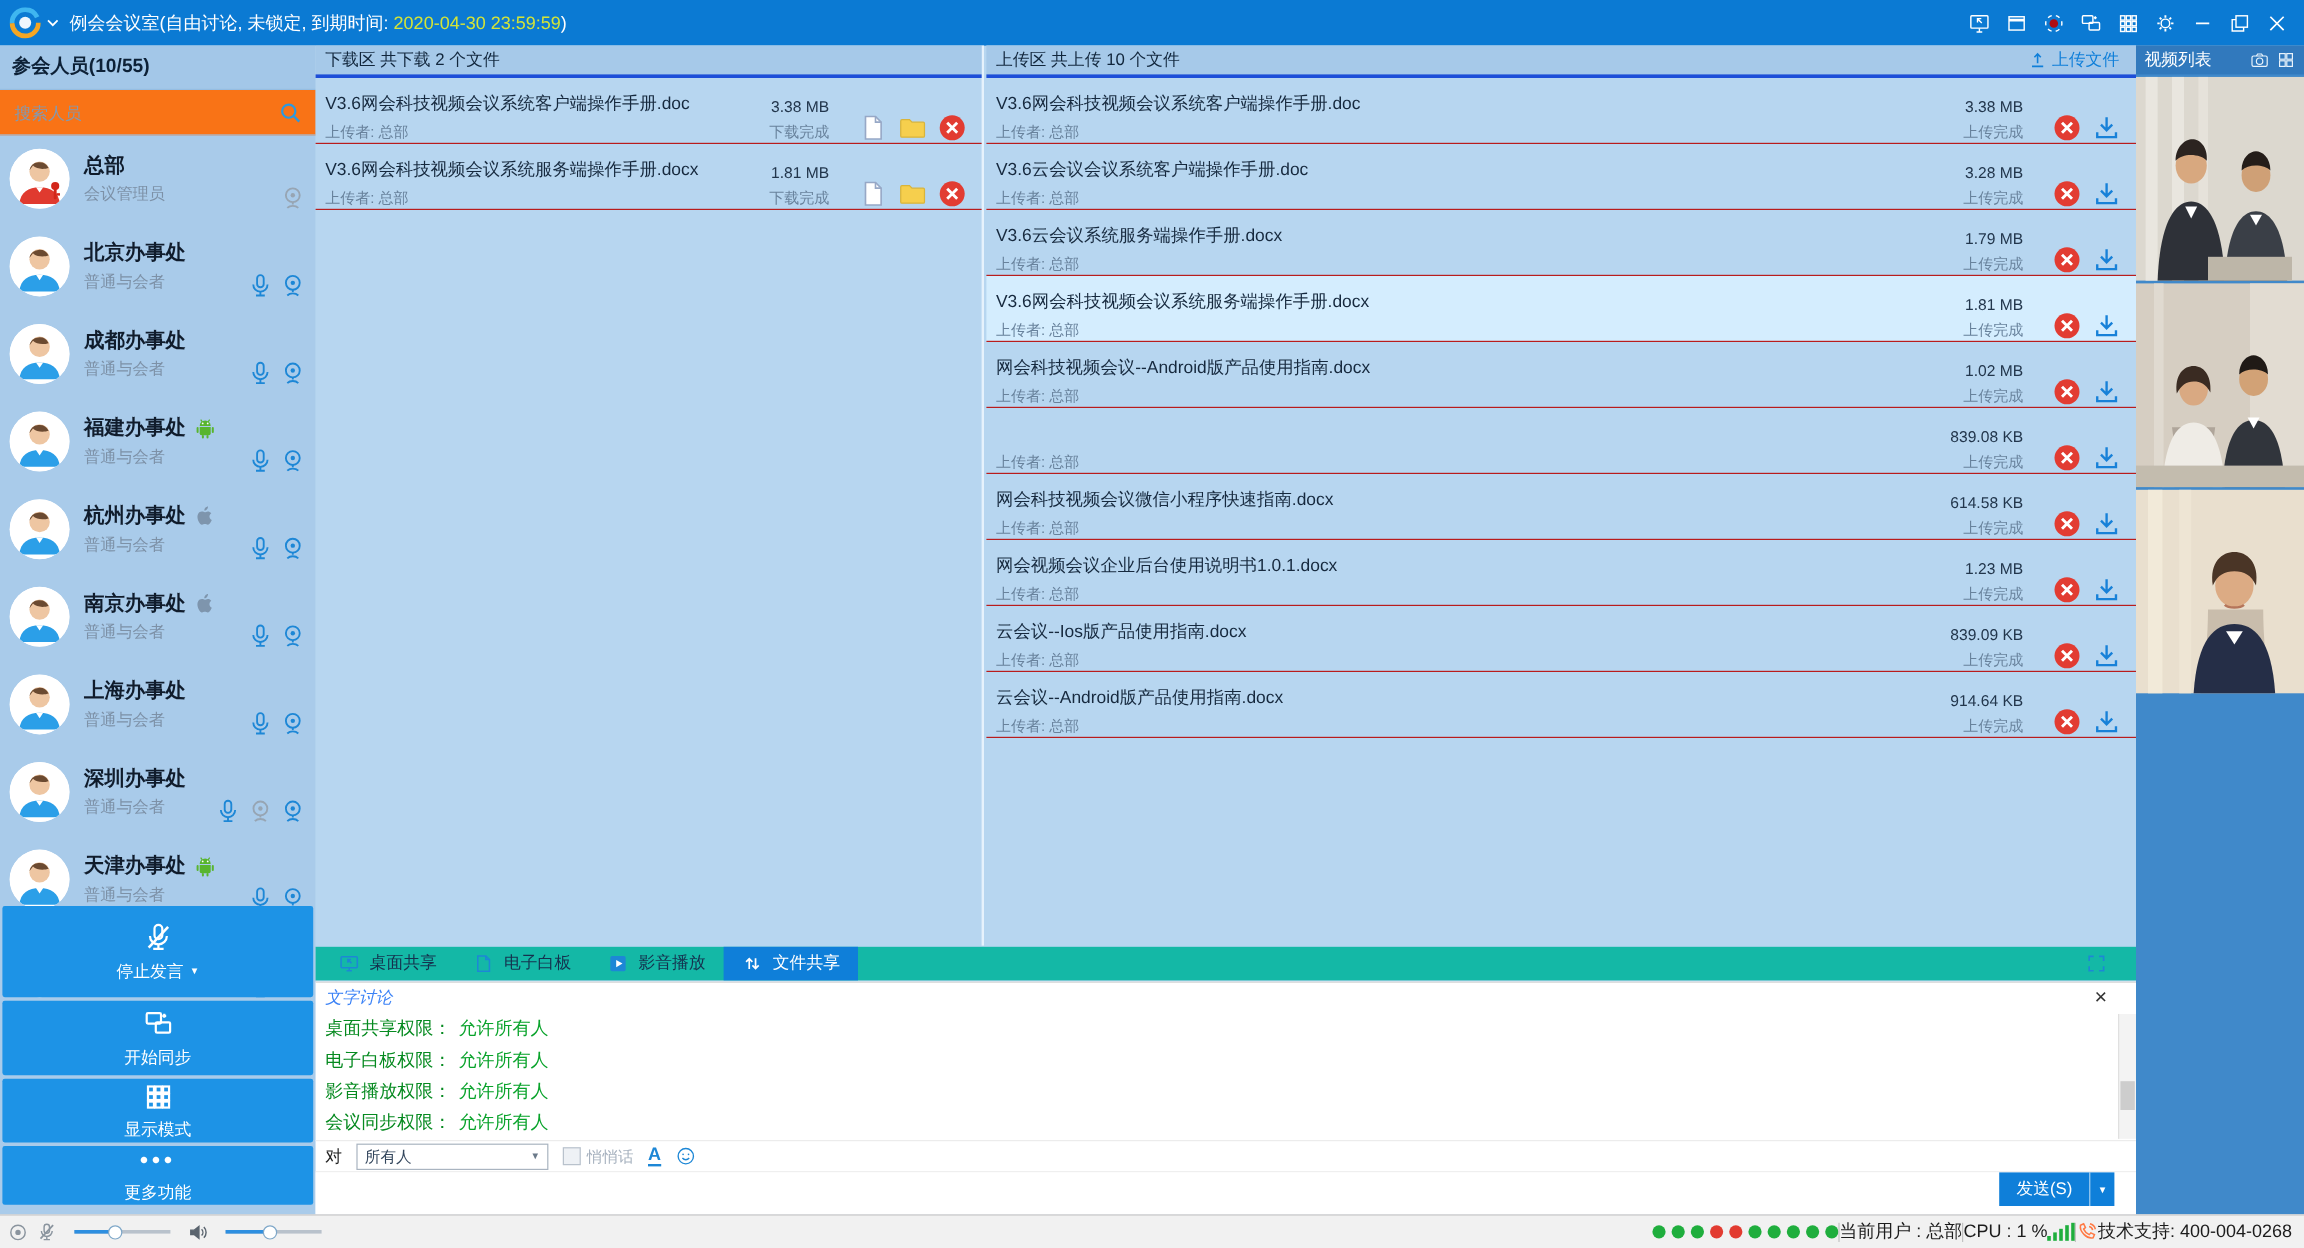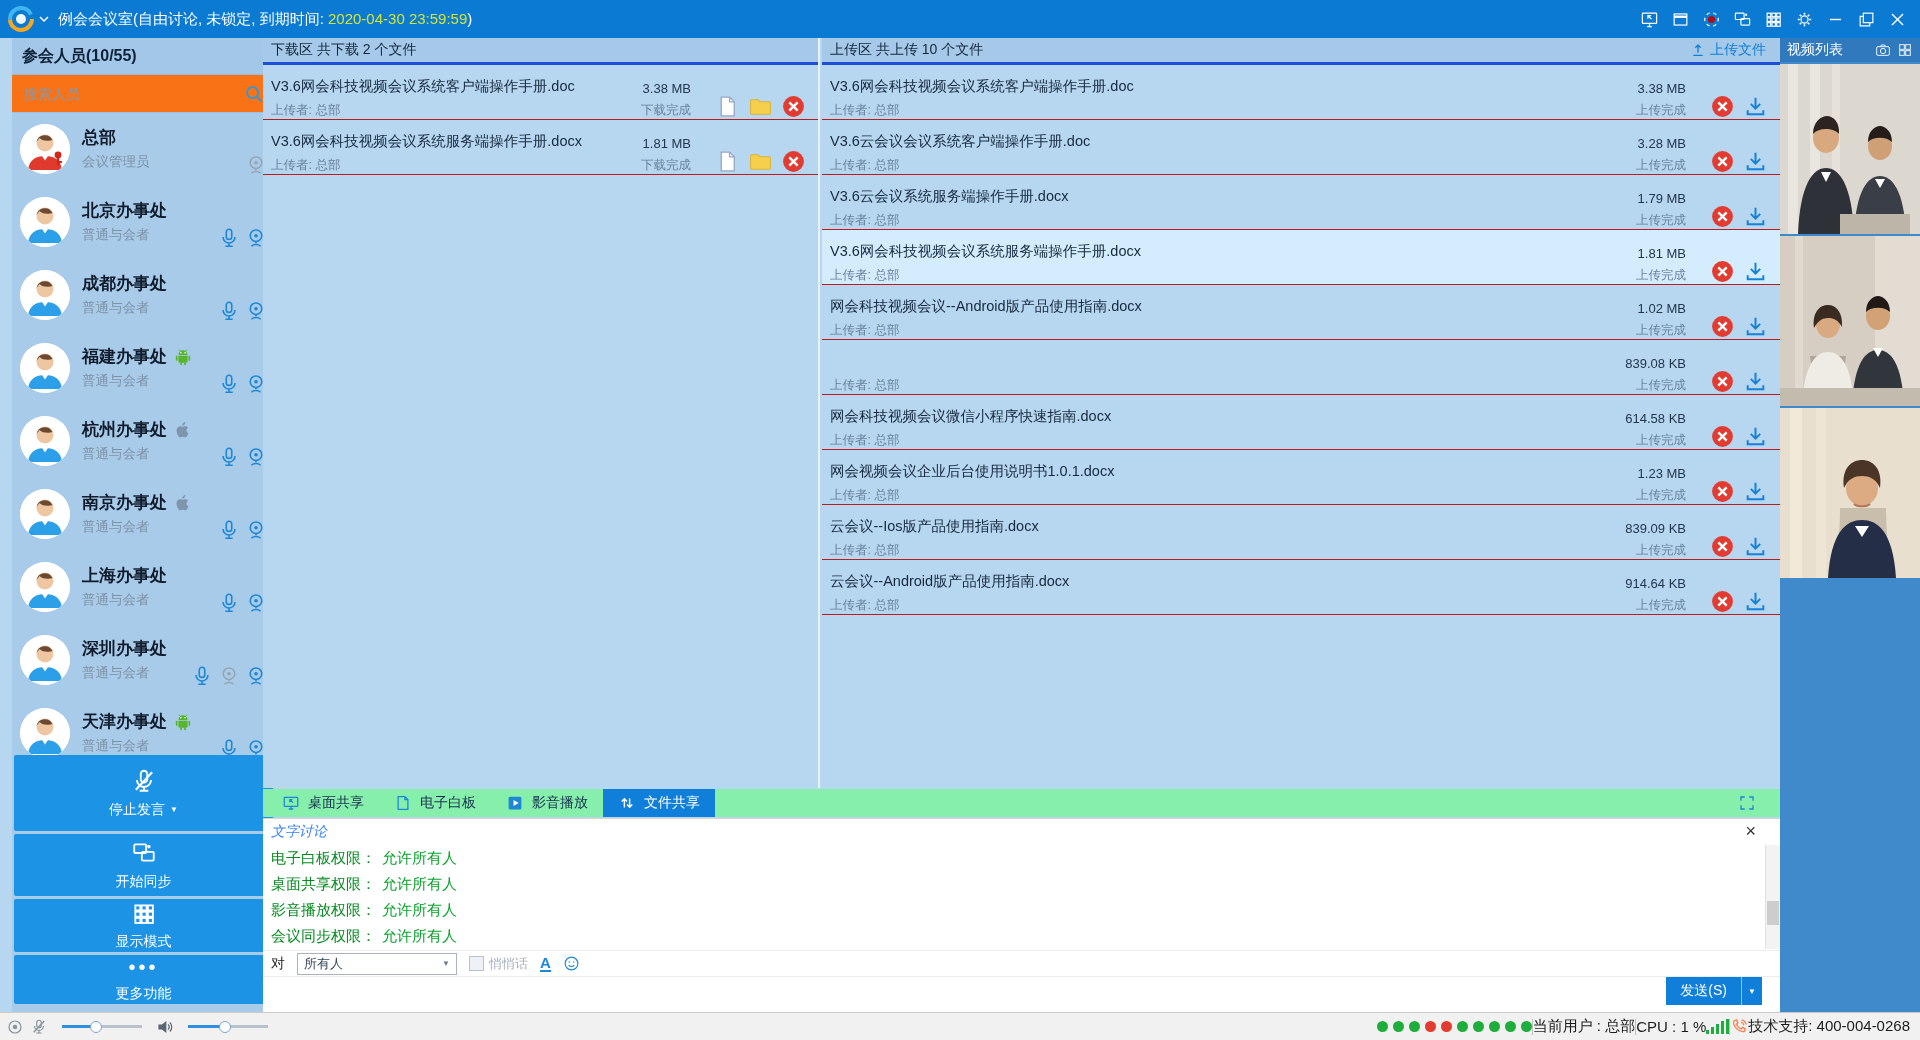--- a/index.html
+++ b/index.html
@@ -11,21 +11,21 @@
   .titlebar{position:absolute;left:0;top:0;right:0;height:38px;background:#0b7ad3;display:flex;align-items:center;color:#fff;}
   .logo{width:26px;height:26px;margin-left:8px;}
   .chev{width:12px;height:12px;margin-left:4px;}
   .tb-title{font-size:15px;margin-left:8px;white-space:nowrap;}
   .tb-title .time{color:#d4e437;}
   .tb-icons{margin-left:auto;display:flex;align-items:center;gap:9px;margin-right:12px;}
   .tb-ic{width:22px;height:22px;display:flex;align-items:center;justify-content:center;cursor:default;}
   .tb-ic svg{width:19px;height:19px;stroke:#fff;fill:none;stroke-width:1.5;}
 
   
-  .sidebar{position:absolute;left:12px;top:38px;width:263px;bottom:28px;background:#a9cbea;}
+  .sidebar{position:absolute;left:0;top:38px;width:263px;bottom:28px;background:#a9cbea;}
   .sb-header{height:36px;line-height:36px;padding:0 10px;font-weight:bold;font-size:16px;color:#0d2137;background:#a3c7e8;border-bottom:1px solid #95bde2;}
   .search{height:37px;background:#f97316;display:flex;align-items:center;padding:0 10px;border-bottom:1px solid #9dc2e5;}
   .search input{flex:1;border:none;background:transparent;outline:none;font-size:14px;color:#35495e;font-family:inherit;}
   .search input::placeholder{color:#8499af;}
   .search .s-icon svg{width:22px;height:22px;stroke:#2c99e0;fill:none;stroke-width:2;}
   .p-list{position:absolute;top:74px;left:0;right:0;height:730px;overflow:hidden;}
   .p-row{height:73px;position:relative;display:flex;align-items:center;padding:0 8px;box-sizing:border-box;}
   .avatar{width:50px;height:50px;border-radius:50%;flex:none;overflow:hidden;background:#fff;}
   .avatar svg{width:50px;height:50px;}
   .p-main{margin-left:12px;min-width:0;}
@@ -58,21 +58,21 @@
   .f-info{flex:1;min-width:0;}
   .f-name{font-size:14.5px;color:#16293e;white-space:nowrap;overflow:hidden;}
   .f-up{font-size:12.5px;color:#68829c;margin-top:6px;}
   .f-size{text-align:right;margin-right:16px;flex:none;}
   .f-sz{font-size:13px;color:#22364c;}
   .f-st{font-size:12.5px;color:#68829c;margin-top:6px;}
   .f-ic{width:25px;height:25px;margin-left:8px;flex:none;cursor:pointer;}
   .f-ic svg{width:25px;height:25px;}
 
   
-  .tabs{position:absolute;left:263px;top:789px;width:1517px;height:28px;background:#86efac;display:flex;align-items:center;padding-left:4px;box-sizing:border-box;}
+  .tabs{position:absolute;left:263px;top:789px;width:1517px;height:28px;background:#14b8a6;display:flex;align-items:center;padding-left:4px;box-sizing:border-box;}
   .tab{height:28px;display:flex;align-items:center;gap:8px;padding:0 15px;font-size:14px;color:#15314e;cursor:pointer;}
   .tab svg{width:18px;height:18px;}
   .tab .ticon-stroke{stroke:#1d87d6;fill:none;stroke-width:1.7;}
   .tab.selected{background:#0f7fd9;color:#fff;}
   .expand{margin-left:auto;margin-right:22px;width:18px;height:18px;cursor:pointer;}
   .expand svg{width:18px;height:18px;stroke:#1d87d6;fill:none;stroke-width:1.8;}
 
   
   .chat{position:absolute;left:263px;top:818px;width:1517px;bottom:28px;background:#fff;border-top:1px solid #d6d6d6;}
   .chat-title{height:24px;font-size:14px;color:#3b82f6;padding:4px 8px 0;box-sizing:border-box;font-style:italic;}
@@ -1030,25 +1030,25 @@
       <path d="M4 9V4h5M15 4h5v5M20 15v5h-5M9 20H4v-5"></path>
     </svg>
 </span>
 
 <div class="chat">
   <div class="chat-title">文字讨论</div>
   <span class="chat-close">×</span>
   <div class="chat-msgs">
 
       <div class="msg">
+        <span class="msg-label">桌面共享权限：</span><span class="msg-val">允许所有人</span>
+      </div>
+
+      <div class="msg">
         <span class="msg-label">电子白板权限：</span><span class="msg-val">允许所有人</span>
-      </div>
-
-      <div class="msg">
-        <span class="msg-label">桌面共享权限：</span><span class="msg-val">允许所有人</span>
       </div>
 
       <div class="msg">
         <span class="msg-label">影音播放权限：</span><span class="msg-val">允许所有人</span>
       </div>
 
       <div class="msg">
         <span class="msg-label">会议同步权限：</span><span class="msg-val">允许所有人</span>
       </div>
     </div>

